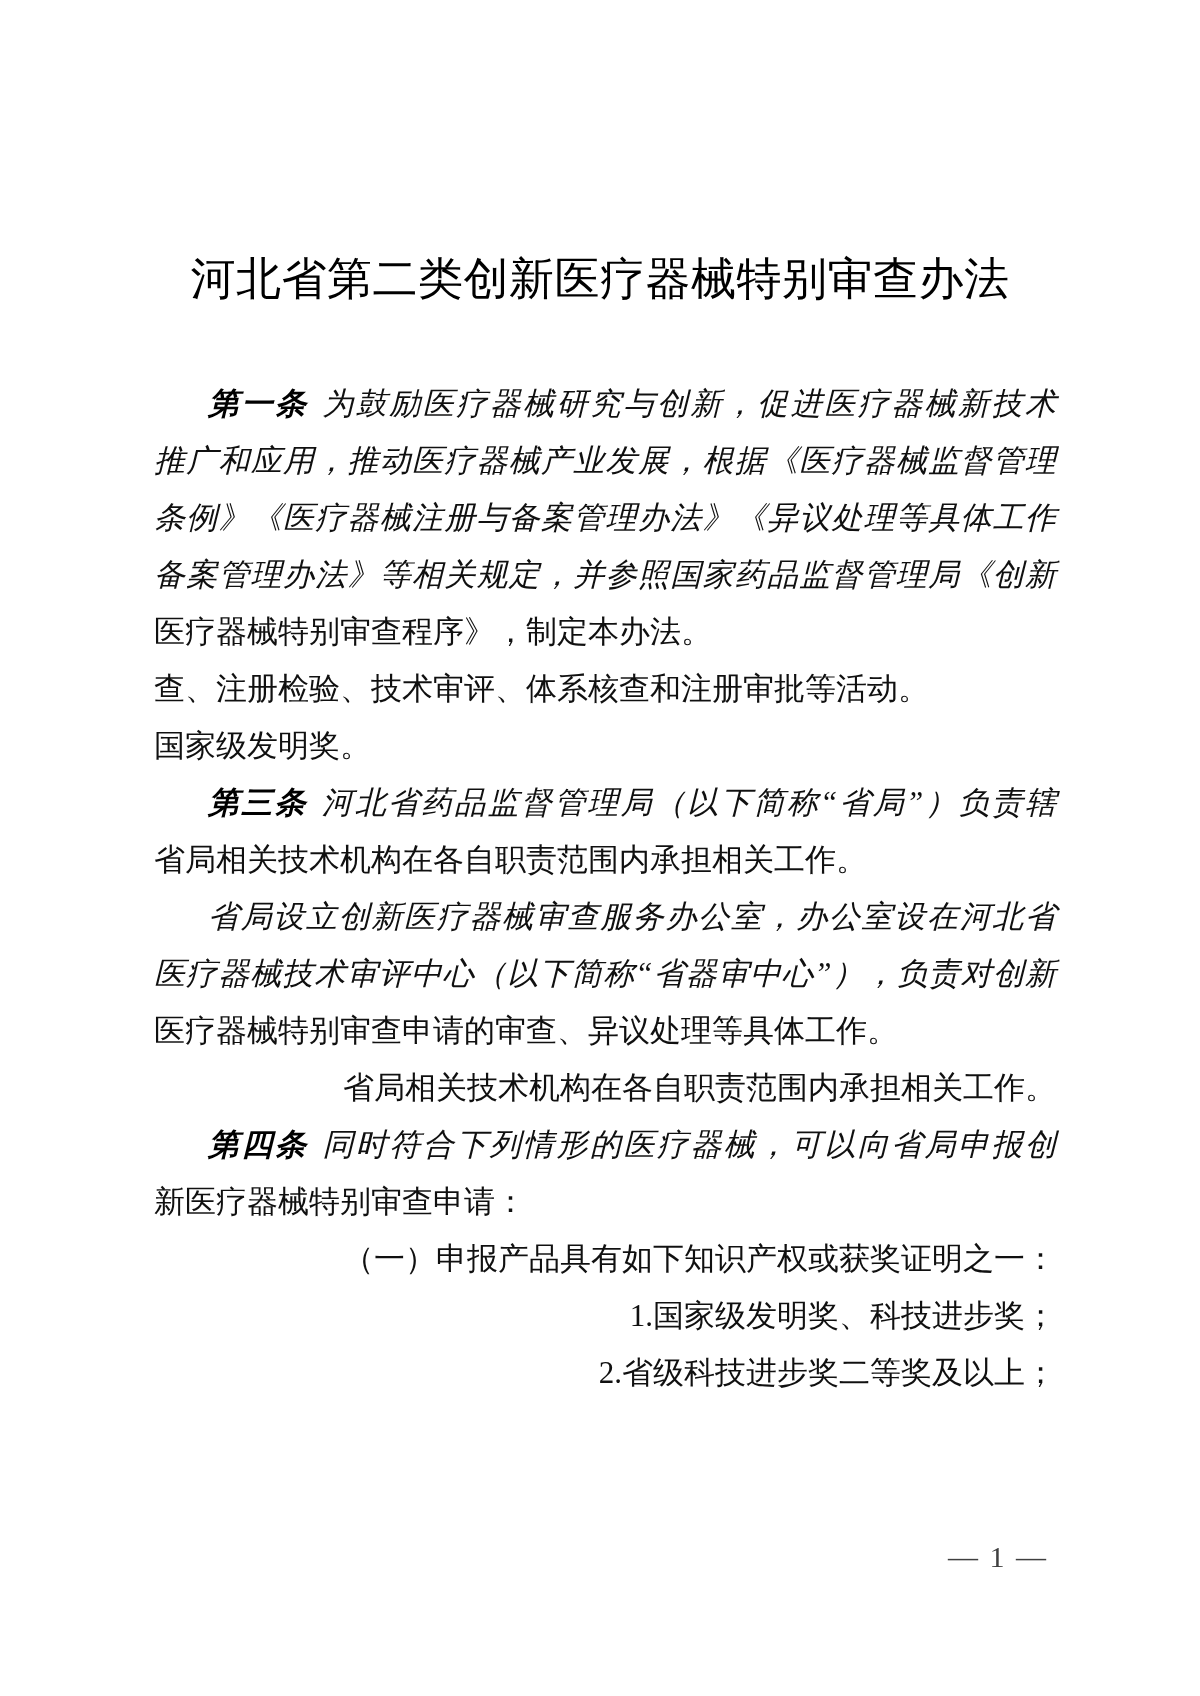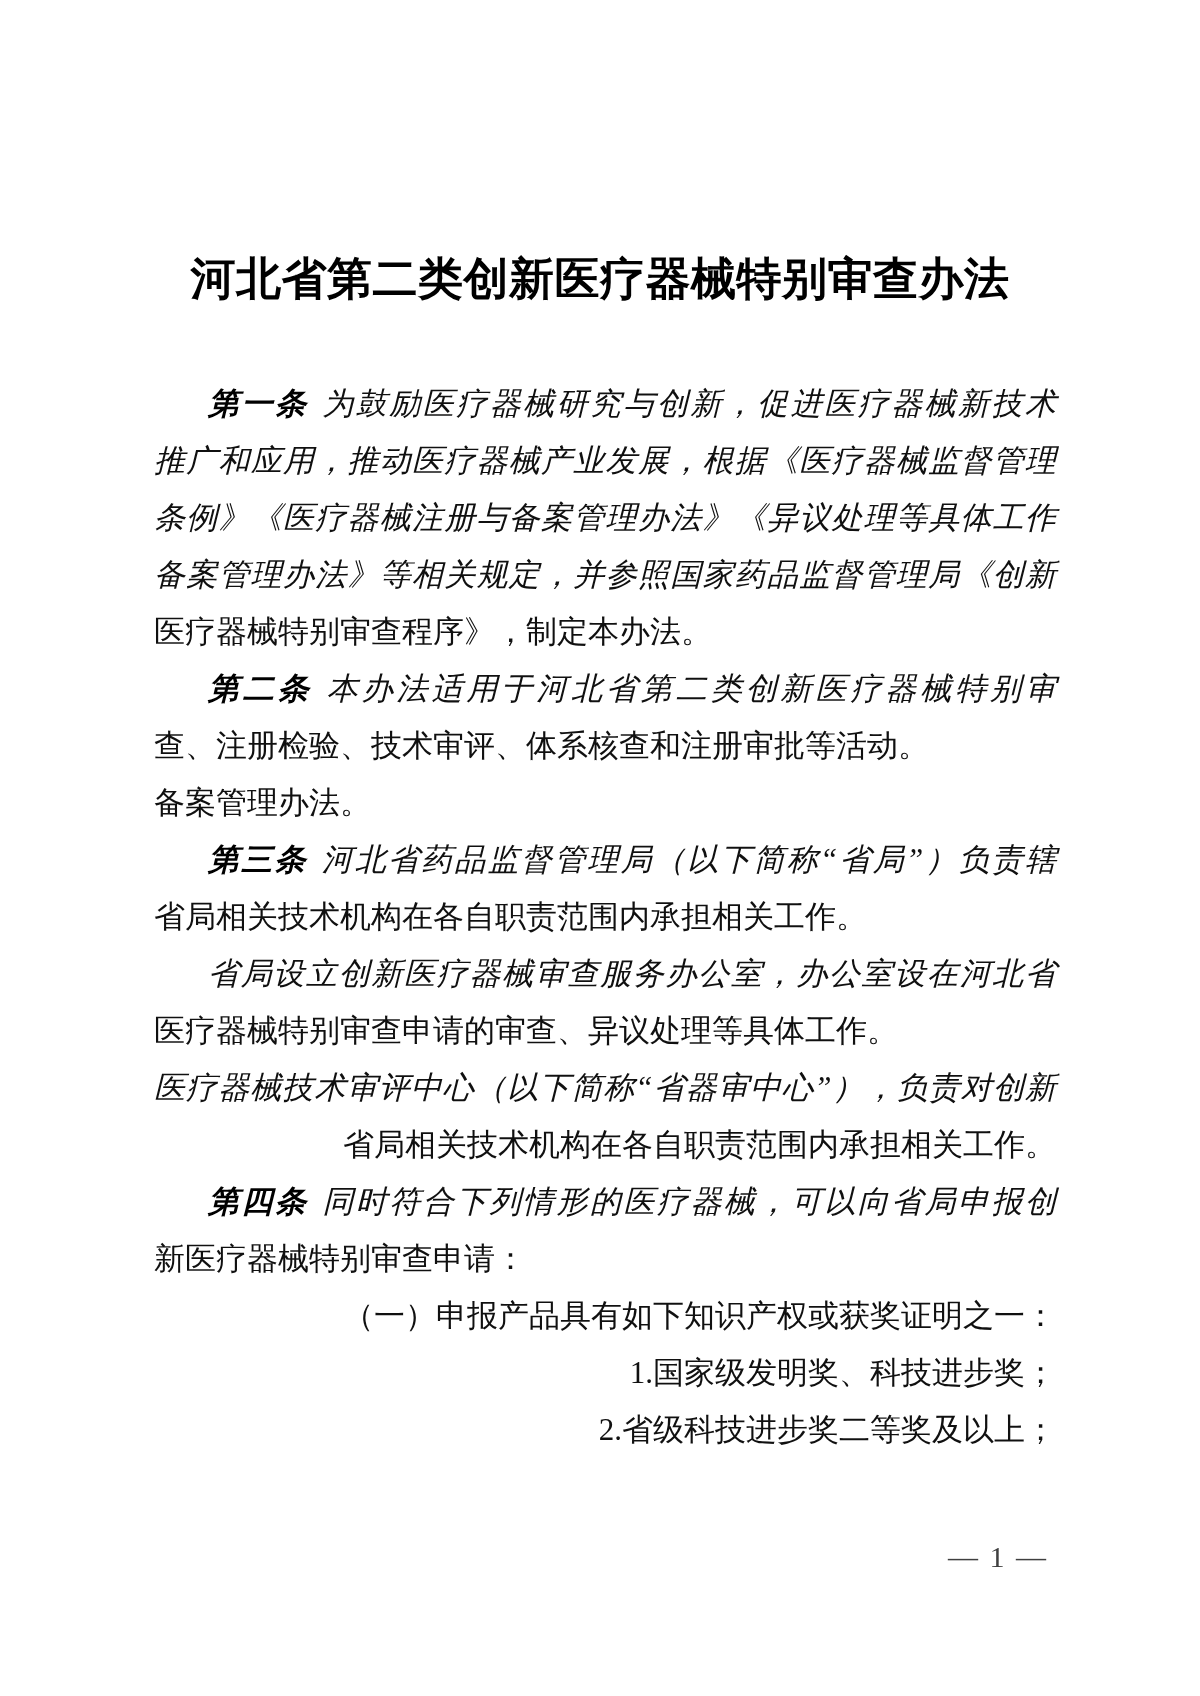--- a/index.html
+++ b/index.html
@@ -14,21 +14,21 @@
     background: #ffffff;
     overflow: hidden;
     font-family: "Liberation Serif", "DejaVu Serif", serif;
     color: #101010;
   }
   .doc-title {
     margin: 0;
     padding-top: 256px;
     font-size: 45px;
     line-height: 47px;
-    font-weight: bold;
+    font-weight: normal;
     text-align: center;
     letter-spacing: 0.5px;
     color: #000000;
     font-family: "Liberation Serif", "DejaVu Serif", serif;
   }
   .doc-body {
     margin: 72px 0 0 154px;
     width: 902px;
   }
   .ln {
@@ -72,31 +72,30 @@
   <h1 class="doc-title">河北省第二类创新医疗器械特别审查办法</h1>
 
   <div class="doc-body">
 
     <div class="ln fill first"><span class="lead">第一条</span><span>为鼓励医疗器械研究与创新，促进医疗器械新技术</span></div>
     <div class="ln fill">推广和应用，推动医疗器械产业发展，根据《医疗器械监督管理</div>
     <div class="ln fill">条例》《医疗器械注册与备案管理办法》《异议处理等具体工作</div>
     <div class="ln fill">备案管理办法》等相关规定，并参照国家药品监督管理局《创新</div>
     <div class="ln">医疗器械特别审查程序》，制定本办法。</div>
 
-    <div class="ln fill first"><span class="lead">第二条</span><span>本办法适用于河北省第二类创新医疗器械特别审</span></div>
     <div class="ln">查、注册检验、技术审评、体系核查和注册审批等活动。</div>
 
-    <div class="ln">备案管理办法。</div>
+    <div class="ln">国家级发明奖。</div>
 
     <div class="ln fill first"><span class="lead">第三条</span><span>河北省药品监督管理局（以下简称“省局”）负责辖</span></div>
     <div class="ln">省局相关技术机构在各自职责范围内承担相关工作。</div>
 
     <div class="ln fill first">省局设立创新医疗器械审查服务办公室，办公室设在河北省</div>
+    <div class="ln fill">医疗器械技术审评中心（以下简称“省器审中心”），负责对创新</div>
     <div class="ln">医疗器械特别审查申请的审查、异议处理等具体工作。</div>
-    <div class="ln fill">医疗器械技术审评中心（以下简称“省器审中心”），负责对创新</div>
 
     <div class="ln first">省局相关技术机构在各自职责范围内承担相关工作。</div>
 
     <div class="ln fill first"><span class="lead">第四条</span><span>同时符合下列情形的医疗器械，可以向省局申报创</span></div>
     <div class="ln">新医疗器械特别审查申请：</div>
 
     <div class="ln first">（一）申报产品具有如下知识产权或获奖证明之一：</div>
 
     <div class="ln first">1.国家级发明奖、科技进步奖；</div>
 

